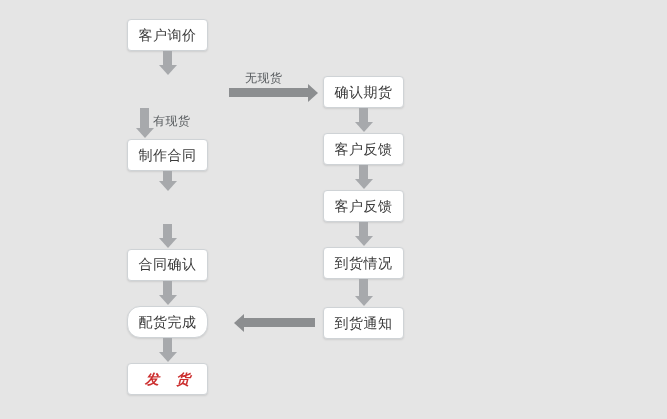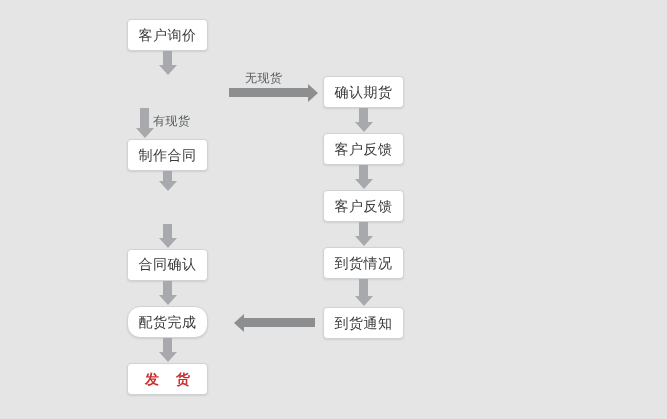--- a/index.html
+++ b/index.html
@@ -120,21 +120,21 @@
 
 
   <div class="node" style="left:127px; top:249px; width:81px; height:32px;font-family:Liberation Serif, serif;">
     <span>合同确认</span>
   </div>
 
   <div class="node" style="left:127px; top:306px; width:81px; height:32px;border-radius:13px;">
     <span>配货完成</span>
   </div>
 
-  <div class="node emphasis" style="left:127px; top:363px; width:81px; height:32px;">
+  <div class="node emphasis" style="left:127px; top:363px; width:81px; height:32px;font-style:italic;">
     <span>发 货</span>
   </div>
 
   <div class="node" style="left:323px; top:76px; width:81px; height:32px;">
     <span>确认期货</span>
   </div>
 
   <div class="node" style="left:323px; top:133px; width:81px; height:32px;">
     <span>客户反馈</span>
   </div>

